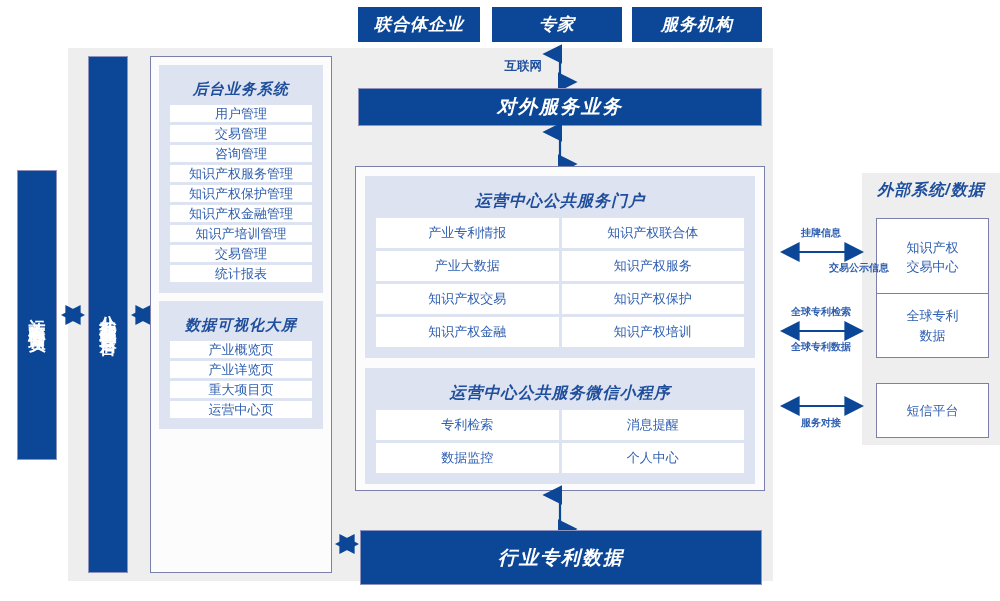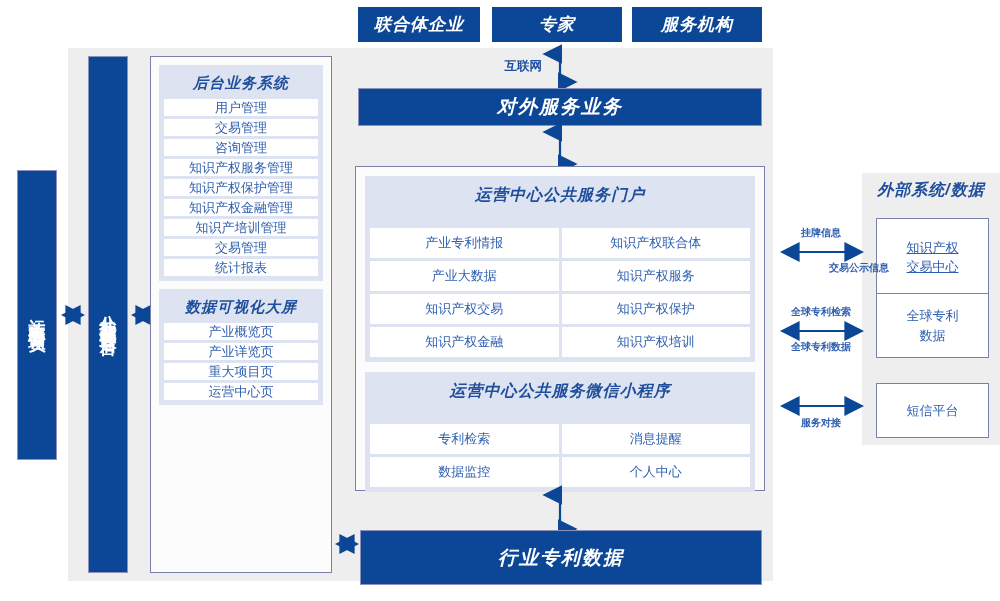--- a/index.html
+++ b/index.html
@@ -31,32 +31,32 @@
     display:flex;align-items:center;justify-content:center;
     font-weight:bold;font-size:17px;
     writing-mode:vertical-rl;text-orientation:upright;
     letter-spacing:3px;
   }
 
   
   .panel{background:#fcfcfd;border:1px solid #7b7fab;}
 
   
-  .group{background:#dde3f0;padding:5px;box-sizing:border-box;}
+  .group{background:#dde3f0;padding:11px;box-sizing:border-box;}
   .group-title{
     text-align:center;color:#1f4e9c;font-weight:bold;font-style:italic;
     font-size:15px;letter-spacing:1px;padding:4px 0 6px 0;
   }
   .cell{
     background:#ffffff;color:#2f5fb0;font-size:13px;
     display:flex;align-items:center;justify-content:center;
     height:17px;margin-bottom:3px;
   }
   .cell:last-child{margin-bottom:0;}
-  .grid2{display:grid;grid-template-columns:1fr 1fr;gap:3px;margin-top:16px;}
+  .grid2{display:grid;grid-template-columns:1fr 1fr;gap:3px;}
   .grid2 .cell{margin-bottom:0;height:30px;}
 
   
   .ext-title{
     color:#1f4e9c;font-weight:bold;font-style:italic;font-size:16px;
     text-align:center;letter-spacing:1px;
   }
   .ext-box{
     background:#ffffff;border:1px solid #7b7fab;color:#2f5fb0;font-size:13px;
     display:flex;align-items:center;justify-content:center;text-align:center;
@@ -179,21 +179,21 @@
 <svg class="abs" style="left:548px;top:491px;width:24px;height:42px;">
   <line x1="12" y1="38" x2="12" y2="4" stroke="#0b4697" stroke-width="2.2" marker-end="url(#aU)" marker-start="url(#aD)"></line>
 </svg>
 
 <div class="abs bluebar" style="left:360px;top:530px;width:402px;height:55px;font-size:19px;">行业专利数据</div>
 
 <div class="abs gray-frame" style="left:862px;top:173px;width:138px;height:272px;"></div>
 
 <div class="abs ext-title" style="left:862px;top:180px;width:138px;">外部系统/数据</div>
 
-<div class="abs ext-box" style="left:876px;top:218px;width:113px;height:78px;text-decoration:underline;">
+<div class="abs ext-box" style="left:876px;top:218px;width:113px;height:78px;">
   <div>
     <span>知识产权</span><br>
     <span>交易中心</span>
   </div>
 </div>
 
 <div class="abs ext-box" style="left:876px;top:293px;width:113px;height:65px;">
   <div>
     <span>全球专利</span><br>
     <span>数据</span>

